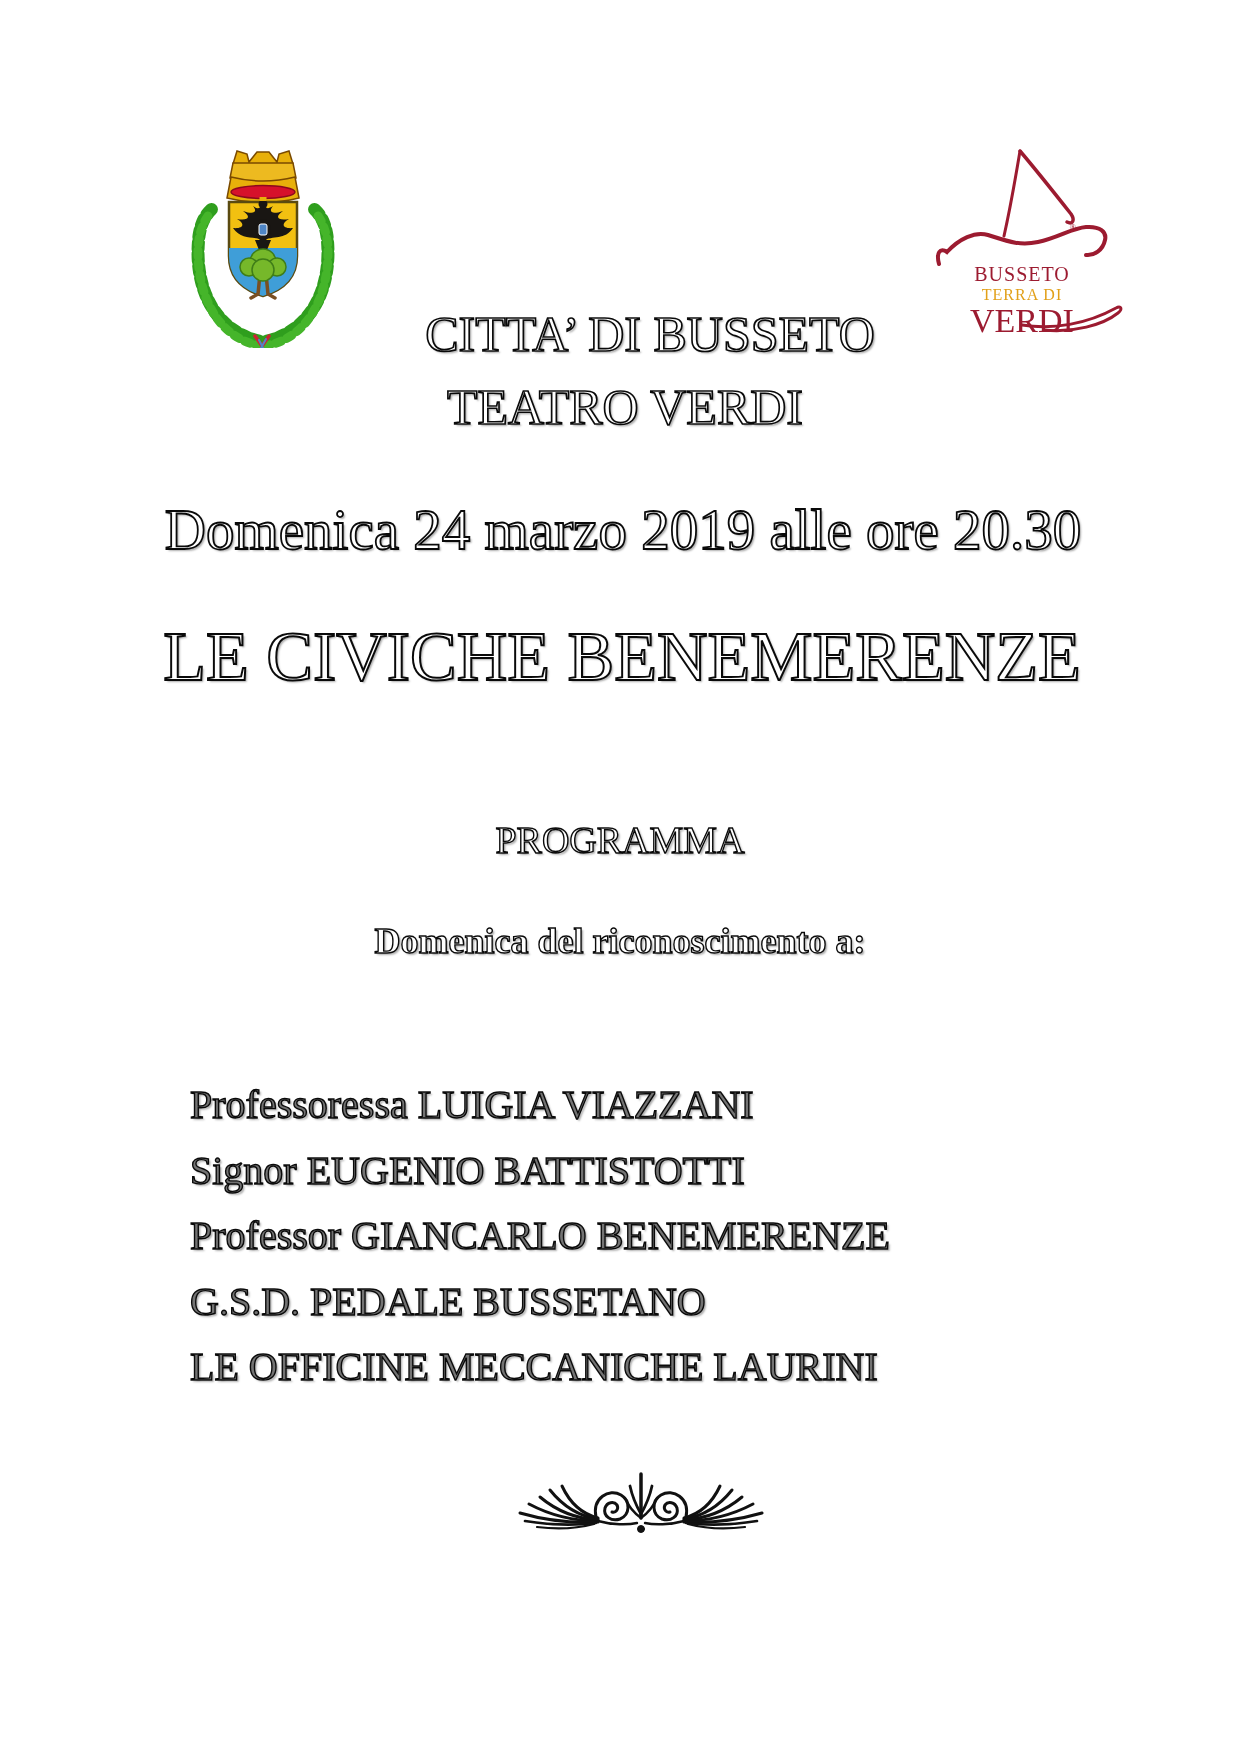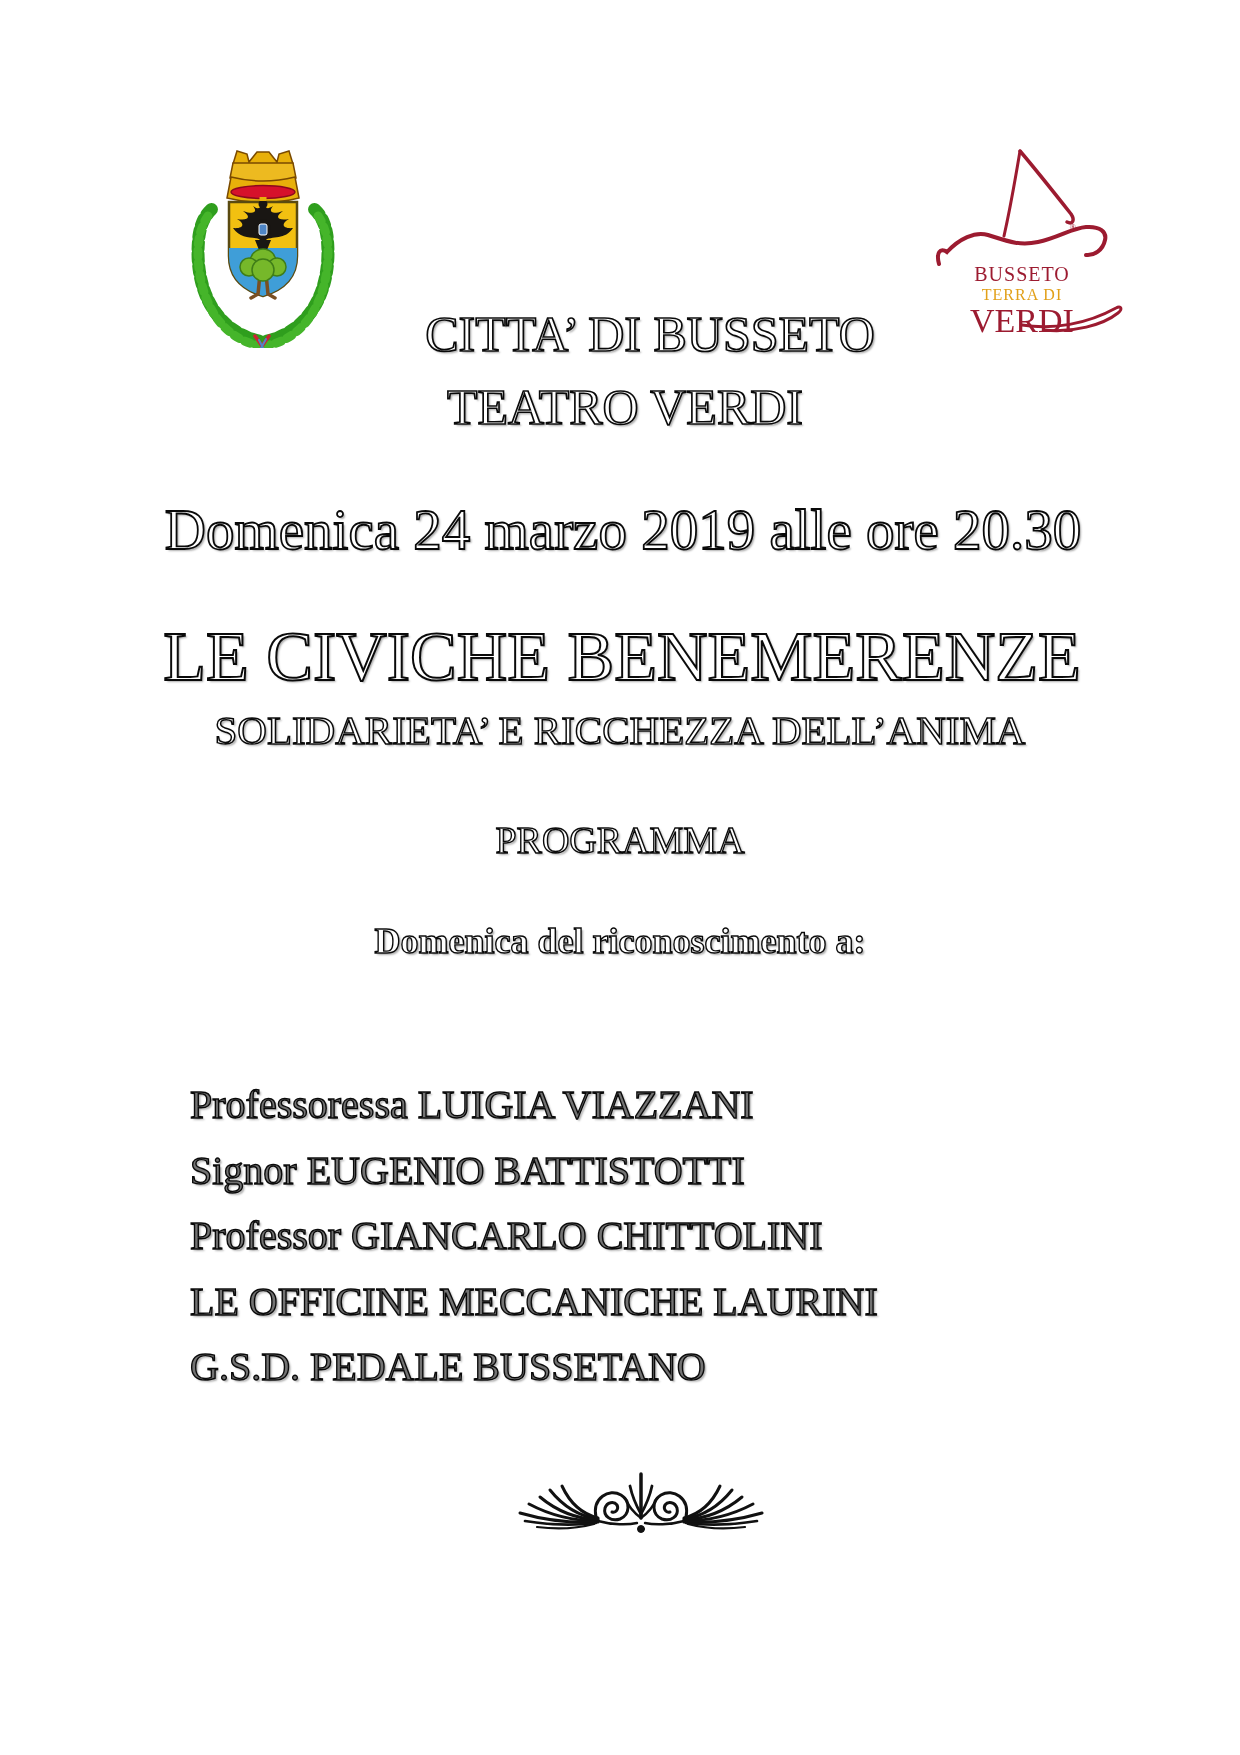--- a/index.html
+++ b/index.html
@@ -106,32 +106,31 @@
     <text class="logo-text" x="97" y="157" font-size="16" letter-spacing="1" text-anchor="middle" fill="#e2a019">TERRA DI</text>
     <text class="logo-text" x="97" y="189" font-size="34" text-anchor="middle" fill="#9c1b30">VERDI</text>
   </svg>
 
   <div id="org1" class="line t-org">CITTA’ DI BUSSETO</div>
   <div id="org2" class="line t-org">TEATRO VERDI</div>
 
   <div id="date" class="line t-date">Domenica 24 marzo 2019 alle ore 20.30</div>
 
   <div id="main" class="line t-main">LE CIVICHE BENEMERENZE</div>
-  <div id="sub" class="line t-sub">SOLIDARIETA’ E RICCHEZZA DELL’ANIMA</div>
 
   <div id="prog" class="line t-prog">PROGRAMMA</div>
 
   <div id="consegna" class="line t-consegna">Domenica del riconoscimento a:</div>
 
   <div id="names">
     <div class="name-line">Professoressa LUIGIA VIAZZANI</div>
     <div class="name-line">Signor EUGENIO BATTISTOTTI</div>
-    <div class="name-line">Professor GIANCARLO CHITTOLINI</div>
+    <div class="name-line">Professor GIANCARLO BENEMERENZE</div>
+    <div class="name-line">G.S.D. PEDALE BUSSETANO</div>
     <div class="name-line">LE OFFICINE MECCANICHE LAURINI</div>
-    <div class="name-line">G.S.D. PEDALE BUSSETANO</div>
   </div>
 
   <svg class="ornament" width="258" height="74" viewBox="0 0 258 74">
     <defs>
       <g id="halfOrn" fill="none" stroke="#111111" stroke-linecap="round">
 
         <path d="M86,50 Q62,44 50,18" stroke-width="3"></path>
         <path d="M86,51 Q58,47 38,22" stroke-width="3"></path>
         <path d="M86,52 Q53,50 28,29" stroke-width="3"></path>
         <path d="M86,53 Q49,53 17,36" stroke-width="3"></path>

